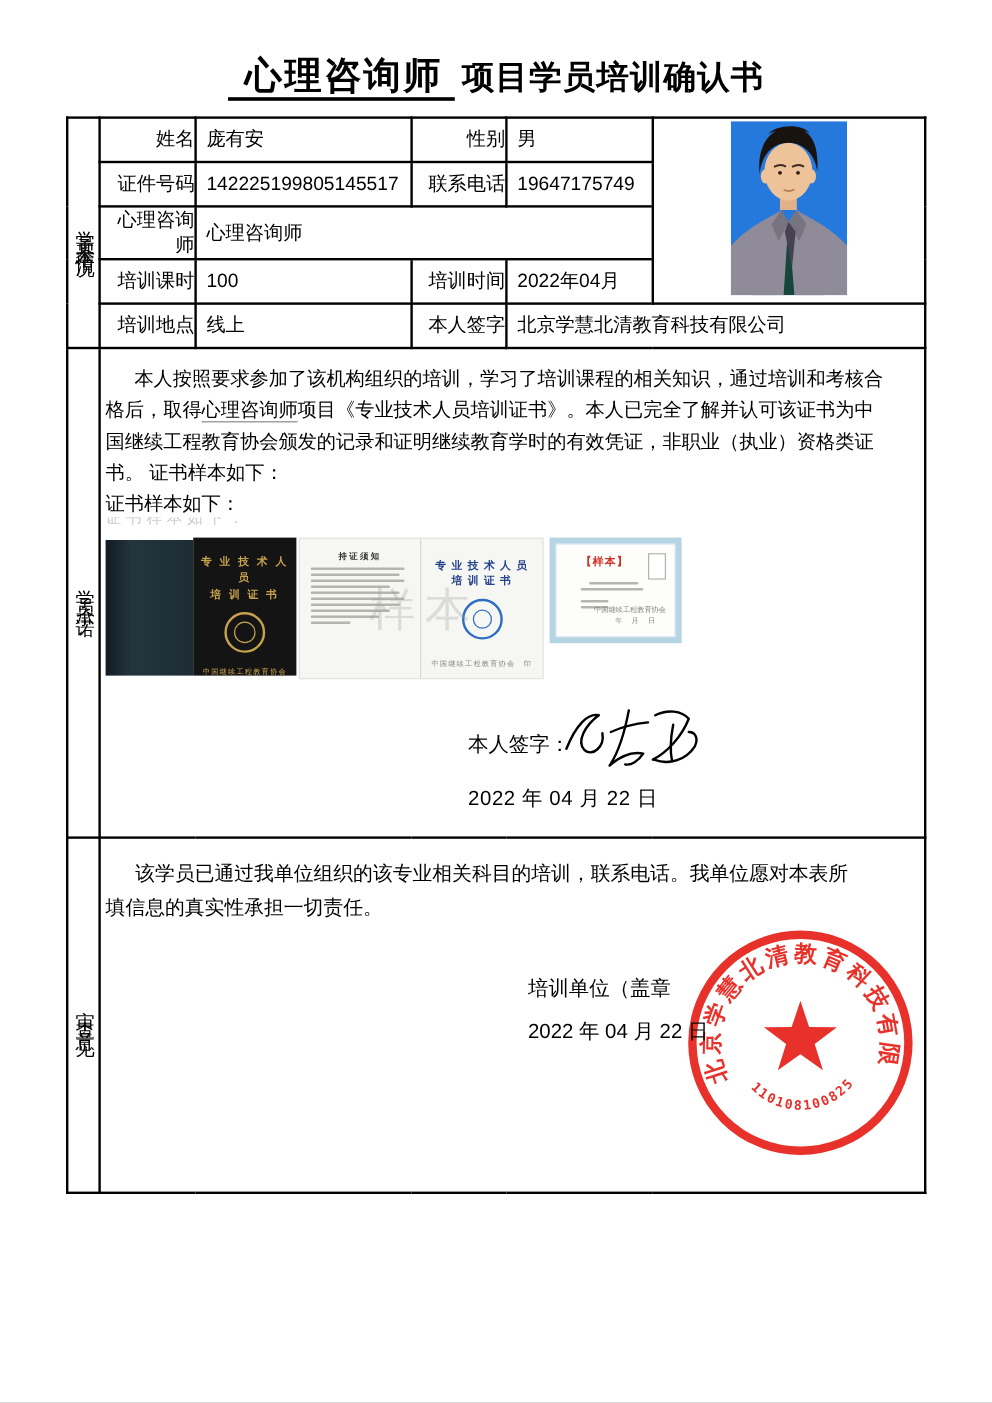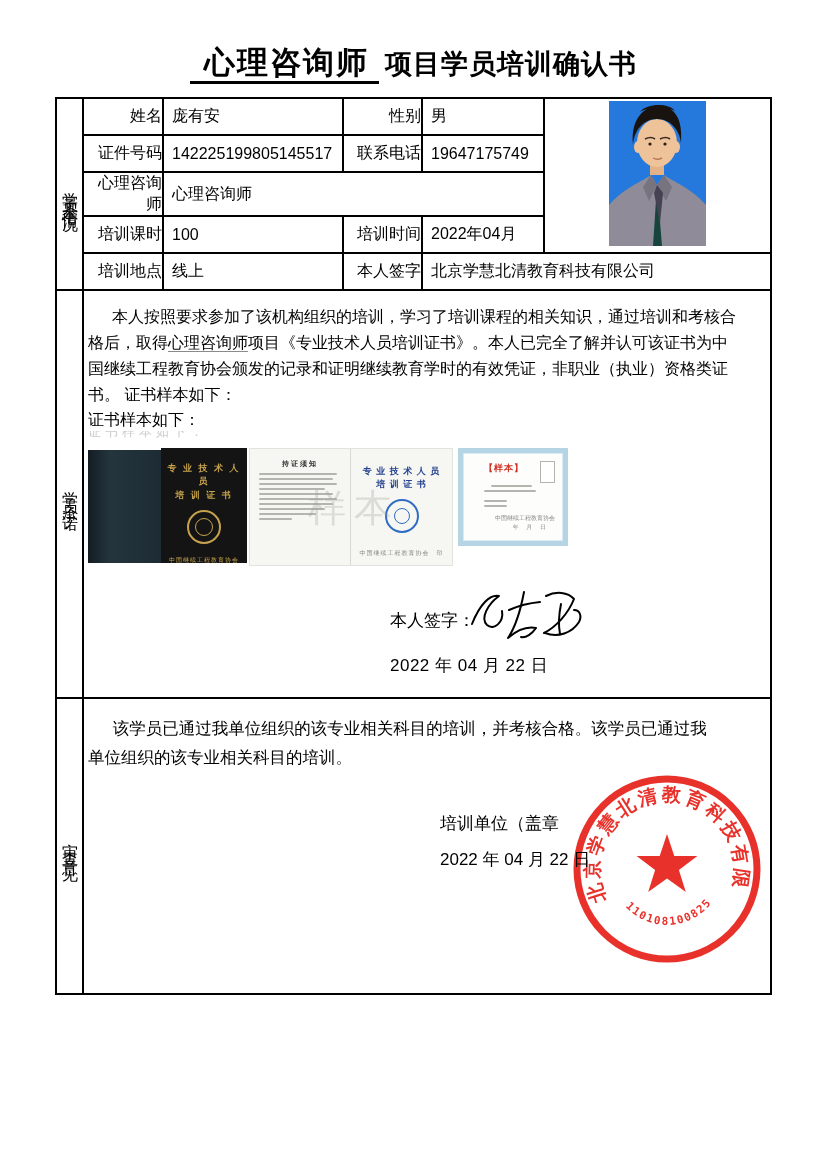--- a/index.html
+++ b/index.html
@@ -47,21 +47,21 @@
   .opencert .pg.left { border-right:1px solid #d9d9d2; }
   .opencert .lt { font-size:7px; font-weight:bold; text-align:center; color:#333; letter-spacing:2px; margin-bottom:4px; }
   .bar { display:block; height:2px; background:#b5b5b0; margin:3px 0; border-radius:1px; }
   .bar.w90{width:90%}.bar.w80{width:80%}.bar.w95{width:95%}.bar.w70{width:70%}.bar.w40{width:40%}
   .opencert .rt { font-size:9px; font-weight:bold; color:#24418f; text-align:center; letter-spacing:1px; line-height:1.5; margin-top:6px; }
   .blueseal { width:34px; height:34px; border:2px solid #2f6cc4; border-radius:50%; margin:7px auto 0; display:flex; align-items:center; justify-content:center; }
   .blueseal i { display:block; width:16px; height:16px; border:1px solid #2f6cc4; border-radius:50%; }
   .opencert .foot { position:absolute; bottom:7px; left:0; width:100%; text-align:center; font-size:6px; color:#8a8a86; letter-spacing:1px; }
   .watermark { position:absolute; left:58px; top:34px; font-size:38px; color:rgba(150,150,150,.28); letter-spacing:8px; pointer-events:none; }
 
-  .bluecert { width:110px; height:98px; margin-left:5px; margin-top:0; border:5px solid #b5d4e4; background:#fdfdfc; padding:6px 19px; position:relative; box-shadow:inset 0 0 0 1px #d9eaf2; }
+  .bluecert { width:110px; height:88px; margin-left:5px; margin-top:0; border:5px solid #b5d4e4; background:#fdfdfc; padding:6px 19px; position:relative; box-shadow:inset 0 0 0 1px #d9eaf2; }
   .bluecert .tag { color:#d03024; font-size:9px; font-weight:bold; text-align:center; margin-top:3px; margin-right:18px; letter-spacing:1px; }
   .bluecert .pbox { position:absolute; top:8px; right:8px; width:15px; height:22px; border:1px solid #b3b3ad; background:#fff; }
   .bluecert .lines { margin-top:10px; padding:0 2px; }
   .bluecert .borg2 { position:absolute; right:8px; bottom:18px; font-size:6px; color:#8a8a86; }
   .bluecert .bdate { position:absolute; right:14px; bottom:9px; font-size:6px; color:#8a8a86; letter-spacing:3px; }
 
   
   .sig-label { position:absolute; left:306px; top:317px; font-size:17px; }
   .sig-date  { position:absolute; left:306px; top:362px; font-size:17px; letter-spacing:.5px; }
   .sig-svg { position:absolute; left:382px; top:292px; }
@@ -217,21 +217,21 @@
           </svg>
           <div class="sig-date">2022 年 04 月 22 日</div>
         </div>
       </td>
     </tr>
 
     <tr style="height:296px;">
       <td class="vlabel" style="letter-spacing:8px;">审查意见</td>
       <td class="bigcell" colspan="5">
         <div class="review-inner">
-          <p class="para">该学员已通过我单位组织的该专业相关科目的培训，并考核合格。该学员已通过我单位组织的该专业相关科目的培训。</p>
+          <p class="para">该学员已通过我单位组织的该专业相关科目的培训，联系电话。我单位愿对本表所填信息的真实性承担一切责任。</p>
           <div class="unit-label">培训单位（盖章</div>
           <div class="unit-date">2022 年 04 月 22 日</div>
 
           <svg class="stamp" width="198" height="202" viewBox="0 0 198 202">
             <circle cx="99" cy="101" r="90" fill="none" stroke="#e8261f" stroke-width="7"></circle>
             <polygon points="99,66 106.3,87.9 129.4,88.1 110.9,101.9 117.8,123.9 99,110.5 80.2,123.9 87.1,101.9 68.6,88.1 91.7,87.9" fill="#e8261f"></polygon>
             <defs>
               <path id="arcCompany" d="M 38.4 131.9 A 68 68 0 1 1 159.6 131.9"></path>
               <path id="arcNumber" d="M 54.9 135.5 A 56 56 0 0 0 143.1 135.5"></path>
             </defs>

